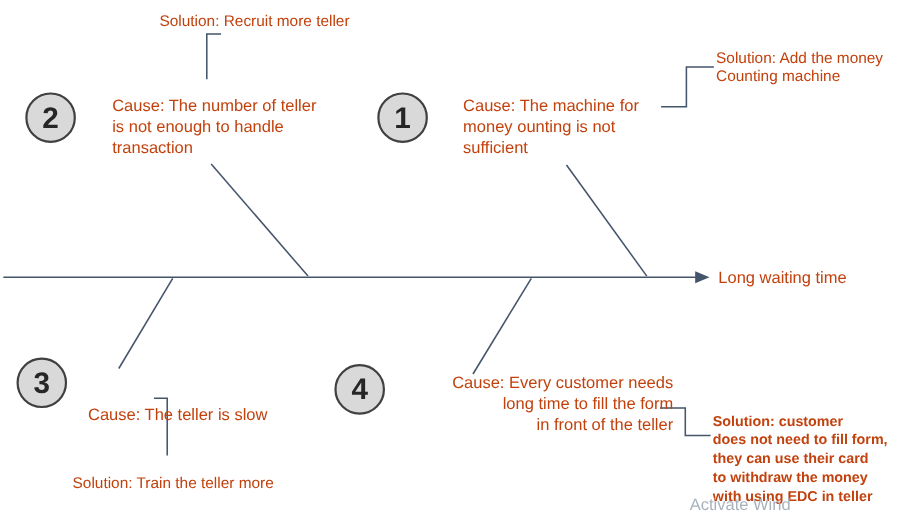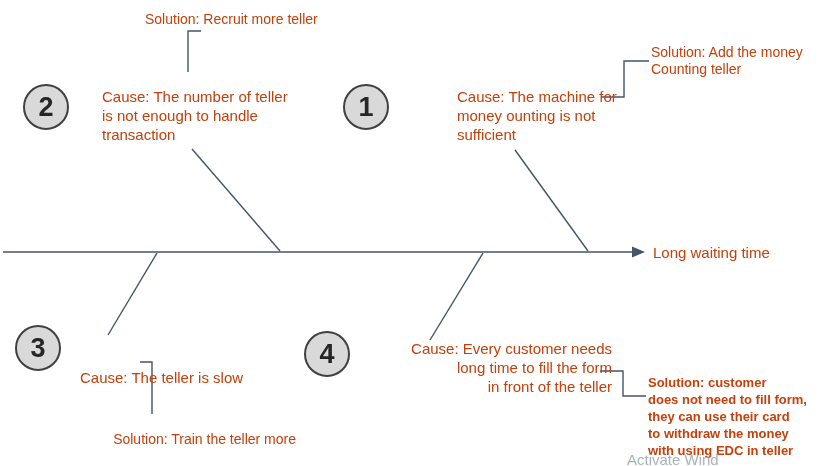--- a/index.html
+++ b/index.html
@@ -48,26 +48,26 @@
     font-size: 15px;
     white-space: nowrap;
   }
   
   #circle-2 { left: 23px;  top: 84px; }
   #circle-1 { left: 343px; top: 84px; }
   #circle-3 { left: 15px;  top: 325px; }
   #circle-4 { left: 304px; top: 331px; }
   
   #cause-2 { left: 102px; top: 87px;  width: 205px; }
-  #cause-1 { left: 421px; top: 87px;  width: 195px; margin-left: 36px; }
+  #cause-1 { left: 421px; top: 87px;  width: 195px; }
   #cause-3 { left: 80px;  top: 343px; width: 210px; margin-top: 25px; }
   #cause-4 { left: 377px; top: 339px; width: 235px; text-align: right; }
   #solution-2 { left: 145px; top: 11px;  width: 230px; }
   #solution-1 { left: 651px; top: 44px;  width: 165px; }
-  #solution-3 { left: 66px;  top: 431px; width: 230px; text-align: right; }
+  #solution-3 { left: 66px;  top: 431px; width: 230px; }
   #solution-4 { left: 648px; top: 374px; width: 178px; font-weight: bold; }
   #effect-label { left: 653px; top: 244px; }
   #watermark { left: 627px; top: 451px; }
 </style>
 </head>
 <body>
 
 <div id="canvas">
 
   <svg id="diagram-svg" viewBox="0 0 829 466" xmlns="http://www.w3.org/2000/svg">
@@ -105,21 +105,21 @@
   <div class="txt cause-text" id="cause-1">Cause: The machine for
 money ounting is not
 sufficient</div>
   <div class="txt cause-text" id="cause-3">Cause: The teller is slow</div>
   <div class="txt cause-text" id="cause-4">Cause: Every customer needs
 long time to fill the form
 in front of the teller</div>
 
   <div class="txt solution-text" id="solution-2">Solution: Recruit more teller</div>
   <div class="txt solution-text" id="solution-1">Solution: Add the money
-Counting teller</div>
+Counting machine</div>
   <div class="txt solution-text" id="solution-3">Solution: Train the teller more</div>
   <div class="txt solution-text small-sol" id="solution-4">Solution: customer
 does not need to fill form,
 they can use their card
 to withdraw the money
 with using EDC in teller</div>
 
   <div class="txt effect-text" id="effect-label">Long waiting time</div>
 
   <div class="watermark" id="watermark">Activate Wind</div>

